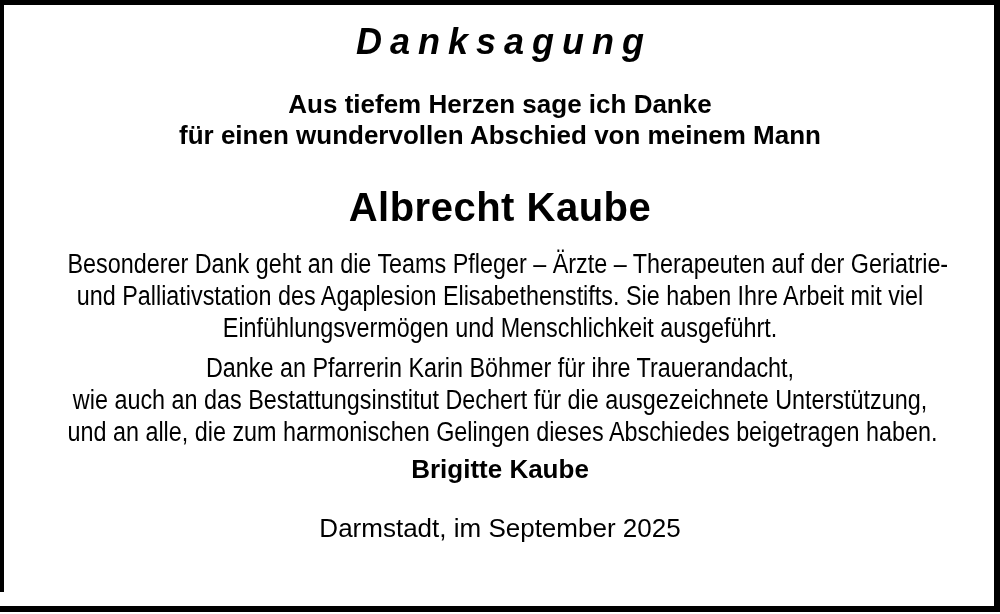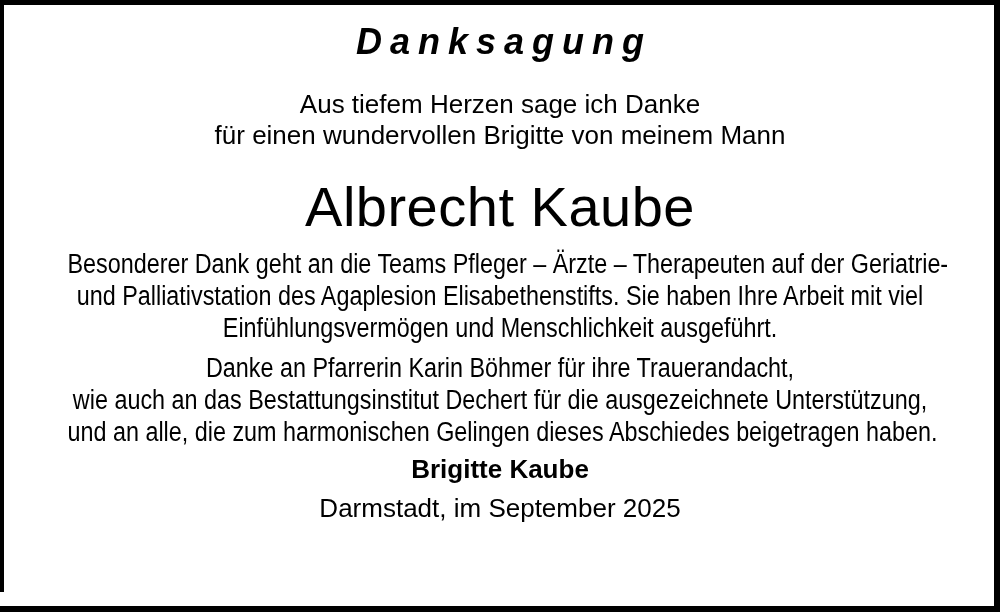--- a/index.html
+++ b/index.html
@@ -31,27 +31,28 @@
     line-height: 40px;
     font-weight: bold;
     font-style: italic;
     letter-spacing: 8px;
     padding-left: 8px; 
   }
   .intro {
     margin: 27px 0 0;
     font-size: 26px;
     line-height: 31px;
+    font-weight: bold;
   }
   .line { display: block; }
   .name {
     margin: 27px 0 0;
-    font-size: 56px;
+    font-size: 40px;
     line-height: 58px;
-    font-weight: normal;
+    font-weight: bold;
     letter-spacing: 0.5px;
   }
   .sentiment {
     margin: 30px 0 0;
     font-size: 26px;
     line-height: 30px;
   }
   .para {
     font-size: 27px;
     line-height: 32px;
@@ -61,41 +62,41 @@
   }
   .para-team   { margin: 12px 0 0; }
   .para-others { margin: 8px 0 0; }
   .signature {
     margin: 6px 16px 0;
     font-size: 26px;
     line-height: 30px;
     font-weight: bold;
   }
   .dateline {
-    margin: 9px 0 0;
+    margin: 29px 0 0;
     font-size: 26px;
     line-height: 30px;
   }
 </style>
 </head>
 <body>
 
 <div class="page">
   <div class="frame-top"></div>
   <div class="frame-left"></div>
   <div class="frame-right"></div>
   <div class="frame-bottom"></div>
 
   <div class="content">
 
     <div class="title">Danksagung</div>
 
     <div class="intro">
       <span class="line">Aus tiefem Herzen sage ich Danke</span>
-      <span class="line">für einen wundervollen Brigitte von meinem Mann</span>
+      <span class="line">für einen wundervollen Abschied von meinem Mann</span>
     </div>
 
     <div class="name">Albrecht Kaube</div>
 
 
     <div class="para para-team">
       <span class="line">Besonderer Dank geht an die Teams Pfleger – Ärzte – Therapeuten auf der Geriatrie-</span>
       <span class="line">und Palliativstation des Agaplesion Elisabethenstifts. Sie haben Ihre Arbeit mit viel</span>
       <span class="line">Einfühlungsvermögen und Menschlichkeit ausgeführt.</span>
     </div>

